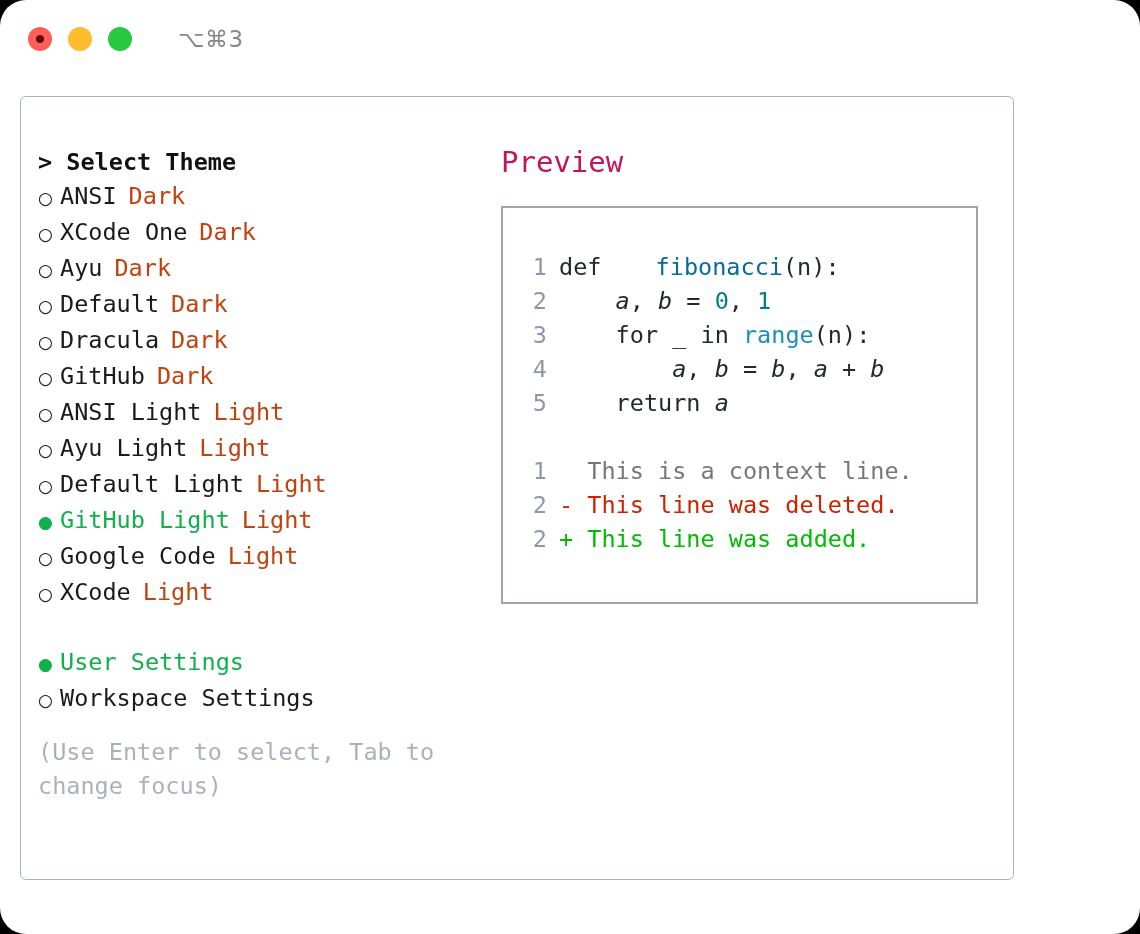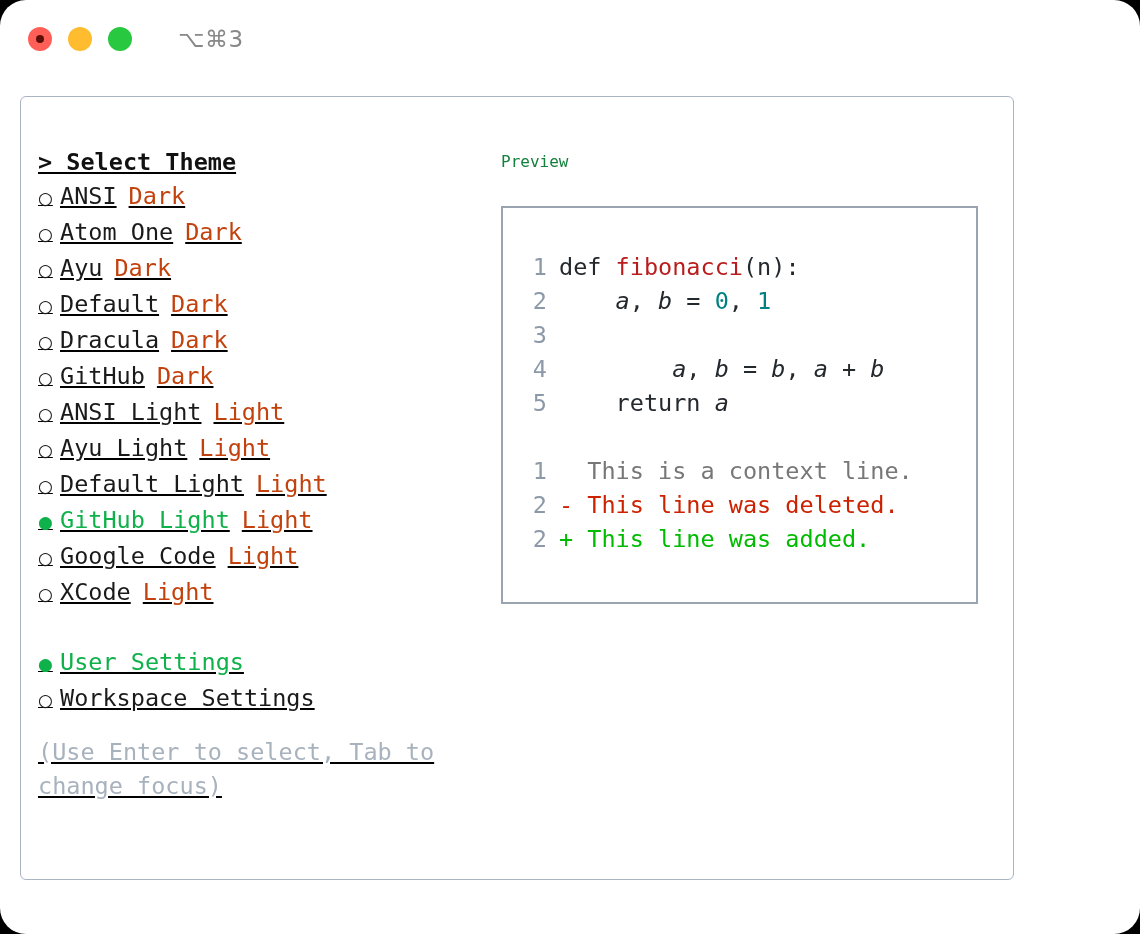--- a/index.html
+++ b/index.html
@@ -73,21 +73,20 @@
     border-radius: 6px;
     box-sizing: border-box;
   }
 
   
   #left-col {
     position: absolute;
     left: 17px;
     top: 48px;
     width: 450px;
-    text-decoration: underline;
   }
 
   .section-header {
     font-size: 23.5px;
     font-weight: bold;
     color: #111111;
     line-height: 34px;
     white-space: pre;
   }
   .section-header.unfocused {
@@ -128,22 +127,22 @@
   }
 
   
   #right-col {
     position: absolute;
     left: 480px;
     top: 48px;
     width: 500px;
   }
   #preview-title {
-    font-size: 16px;
-    color: #15803d;
+    font-size: 29px;
+    color: #be185d;
     line-height: 34px;
   }
   #preview-box {
     margin-top: 27px;
     width: 477px;
     height: 398px;
     border: 2px solid #9aa5b1;
     box-sizing: border-box;
     padding: 42px 0 0 18px;
   }
@@ -158,21 +157,21 @@
   .lno {
     width: 26px;
     flex: none;
     text-align: right;
     color: #8c99a8;
     margin-right: 12px;
   }
   .ctext { color: #24292e; }
   .blank-line { height: 34px; }
 
-  .tok-fn   { color: #b91c1c; }
+  .tok-fn   { color: #0369a1; margin-left: 40px; }
   .tok-num  { color: #008080; }
   .tok-call { color: #1b8fb8; }
   .tok-var  { font-style: italic; color: #24292e; }
   .diff-ctx { color: #777777; }
   .diff-del { color: #cc2200; }
   .diff-add { color: #00bb00; }
 </style>
 </head>
 <body>
 
@@ -186,21 +185,21 @@
     <div class="dot dot-green"></div>
     <div id="shortcut">⌥⌘3</div>
   </div>
 
   <div id="panel">
 
     <div id="left-col">
       <div class="section-header">&gt; Select Theme</div>
       <div id="theme-list">
           <div class="opt-row"><span class="bullet">○</span><span class="opt-label">ANSI</span><span class="opt-variant">Dark</span></div>
-          <div class="opt-row"><span class="bullet">○</span><span class="opt-label">Atom One</span><span class="opt-variant">Dark</span></div>
+          <div class="opt-row"><span class="bullet">○</span><span class="opt-label">XCode One</span><span class="opt-variant">Dark</span></div>
           <div class="opt-row"><span class="bullet">○</span><span class="opt-label">Ayu</span><span class="opt-variant">Dark</span></div>
           <div class="opt-row"><span class="bullet">○</span><span class="opt-label">Default</span><span class="opt-variant">Dark</span></div>
           <div class="opt-row"><span class="bullet">○</span><span class="opt-label">Dracula</span><span class="opt-variant">Dark</span></div>
           <div class="opt-row"><span class="bullet">○</span><span class="opt-label">GitHub</span><span class="opt-variant">Dark</span></div>
           <div class="opt-row"><span class="bullet">○</span><span class="opt-label">ANSI Light</span><span class="opt-variant">Light</span></div>
           <div class="opt-row"><span class="bullet">○</span><span class="opt-label">Ayu Light</span><span class="opt-variant">Light</span></div>
           <div class="opt-row"><span class="bullet">○</span><span class="opt-label">Default Light</span><span class="opt-variant">Light</span></div>
           <div class="opt-row selected"><span class="bullet">●</span><span class="opt-label">GitHub Light</span><span class="opt-variant">Light</span></div>
           <div class="opt-row"><span class="bullet">○</span><span class="opt-label">Google Code</span><span class="opt-variant">Light</span></div>
           <div class="opt-row"><span class="bullet">○</span><span class="opt-label">XCode</span><span class="opt-variant">Light</span></div>
@@ -218,21 +217,21 @@
         <div>change focus)</div>
       </div>
     </div>
 
     <div id="right-col">
       <div id="preview-title">Preview</div>
       <div id="preview-box">
         <div id="code-block">
             <div class="code-line"><span class="lno">1</span><span><span class="ctext">def </span><span class="tok-fn">fibonacci</span><span class="ctext">(n):</span></span></div>
             <div class="code-line"><span class="lno">2</span><span><span class="ctext">    </span><span class="tok-var">a</span><span class="ctext">, </span><span class="tok-var">b</span><span class="ctext"> = </span><span class="tok-num">0</span><span class="ctext">, </span><span class="tok-num">1</span></span></div>
-            <div class="code-line"><span class="lno">3</span></div>
+            <div class="code-line"><span class="lno">3</span><span><span class="ctext">    for _ in </span><span class="tok-call">range</span><span class="ctext">(n):</span></span></div>
             <div class="code-line"><span class="lno">4</span><span><span class="ctext">        </span><span class="tok-var">a</span><span class="ctext">, </span><span class="tok-var">b</span><span class="ctext"> = </span><span class="tok-var">b</span><span class="ctext">, </span><span class="tok-var">a</span><span class="ctext"> + </span><span class="tok-var">b</span></span></div>
             <div class="code-line"><span class="lno">5</span><span><span class="ctext">    return </span><span class="tok-var">a</span></span></div>
           </div>
         <div class="blank-line"></div>
         <div id="diff-block">
             <div class="code-line"><span class="lno">1</span><span class="diff-ctx">  </span><span class="diff-ctx">This is a context line.</span></div>
             <div class="code-line"><span class="lno">2</span><span class="diff-del">- </span><span class="diff-del">This line was deleted.</span></div>
             <div class="code-line"><span class="lno">2</span><span class="diff-add">+ </span><span class="diff-add">This line was added.</span></div>
           </div>
       </div>

